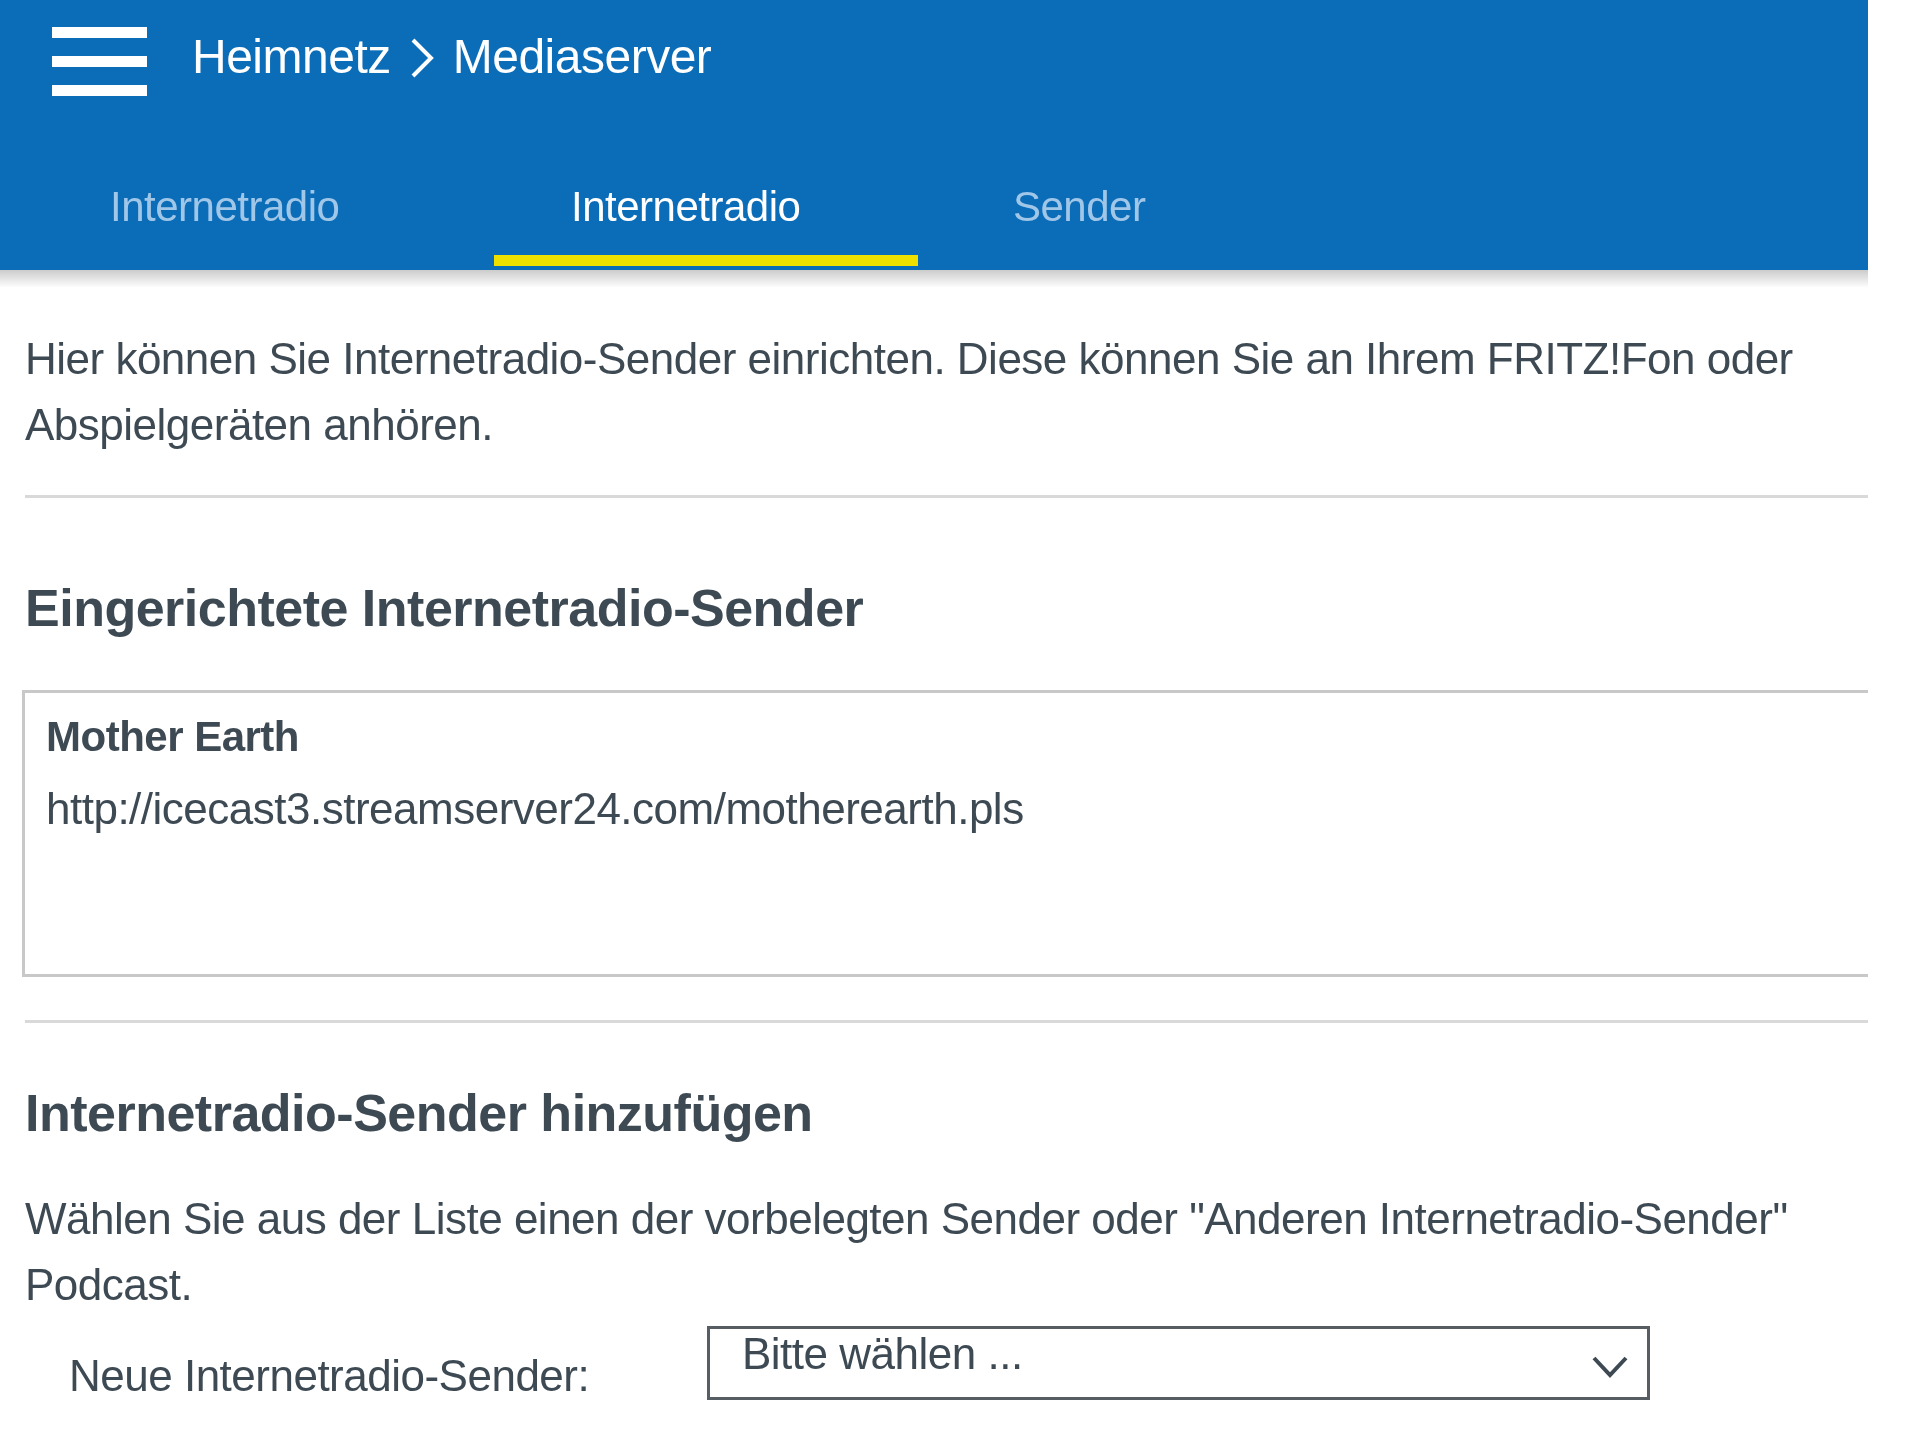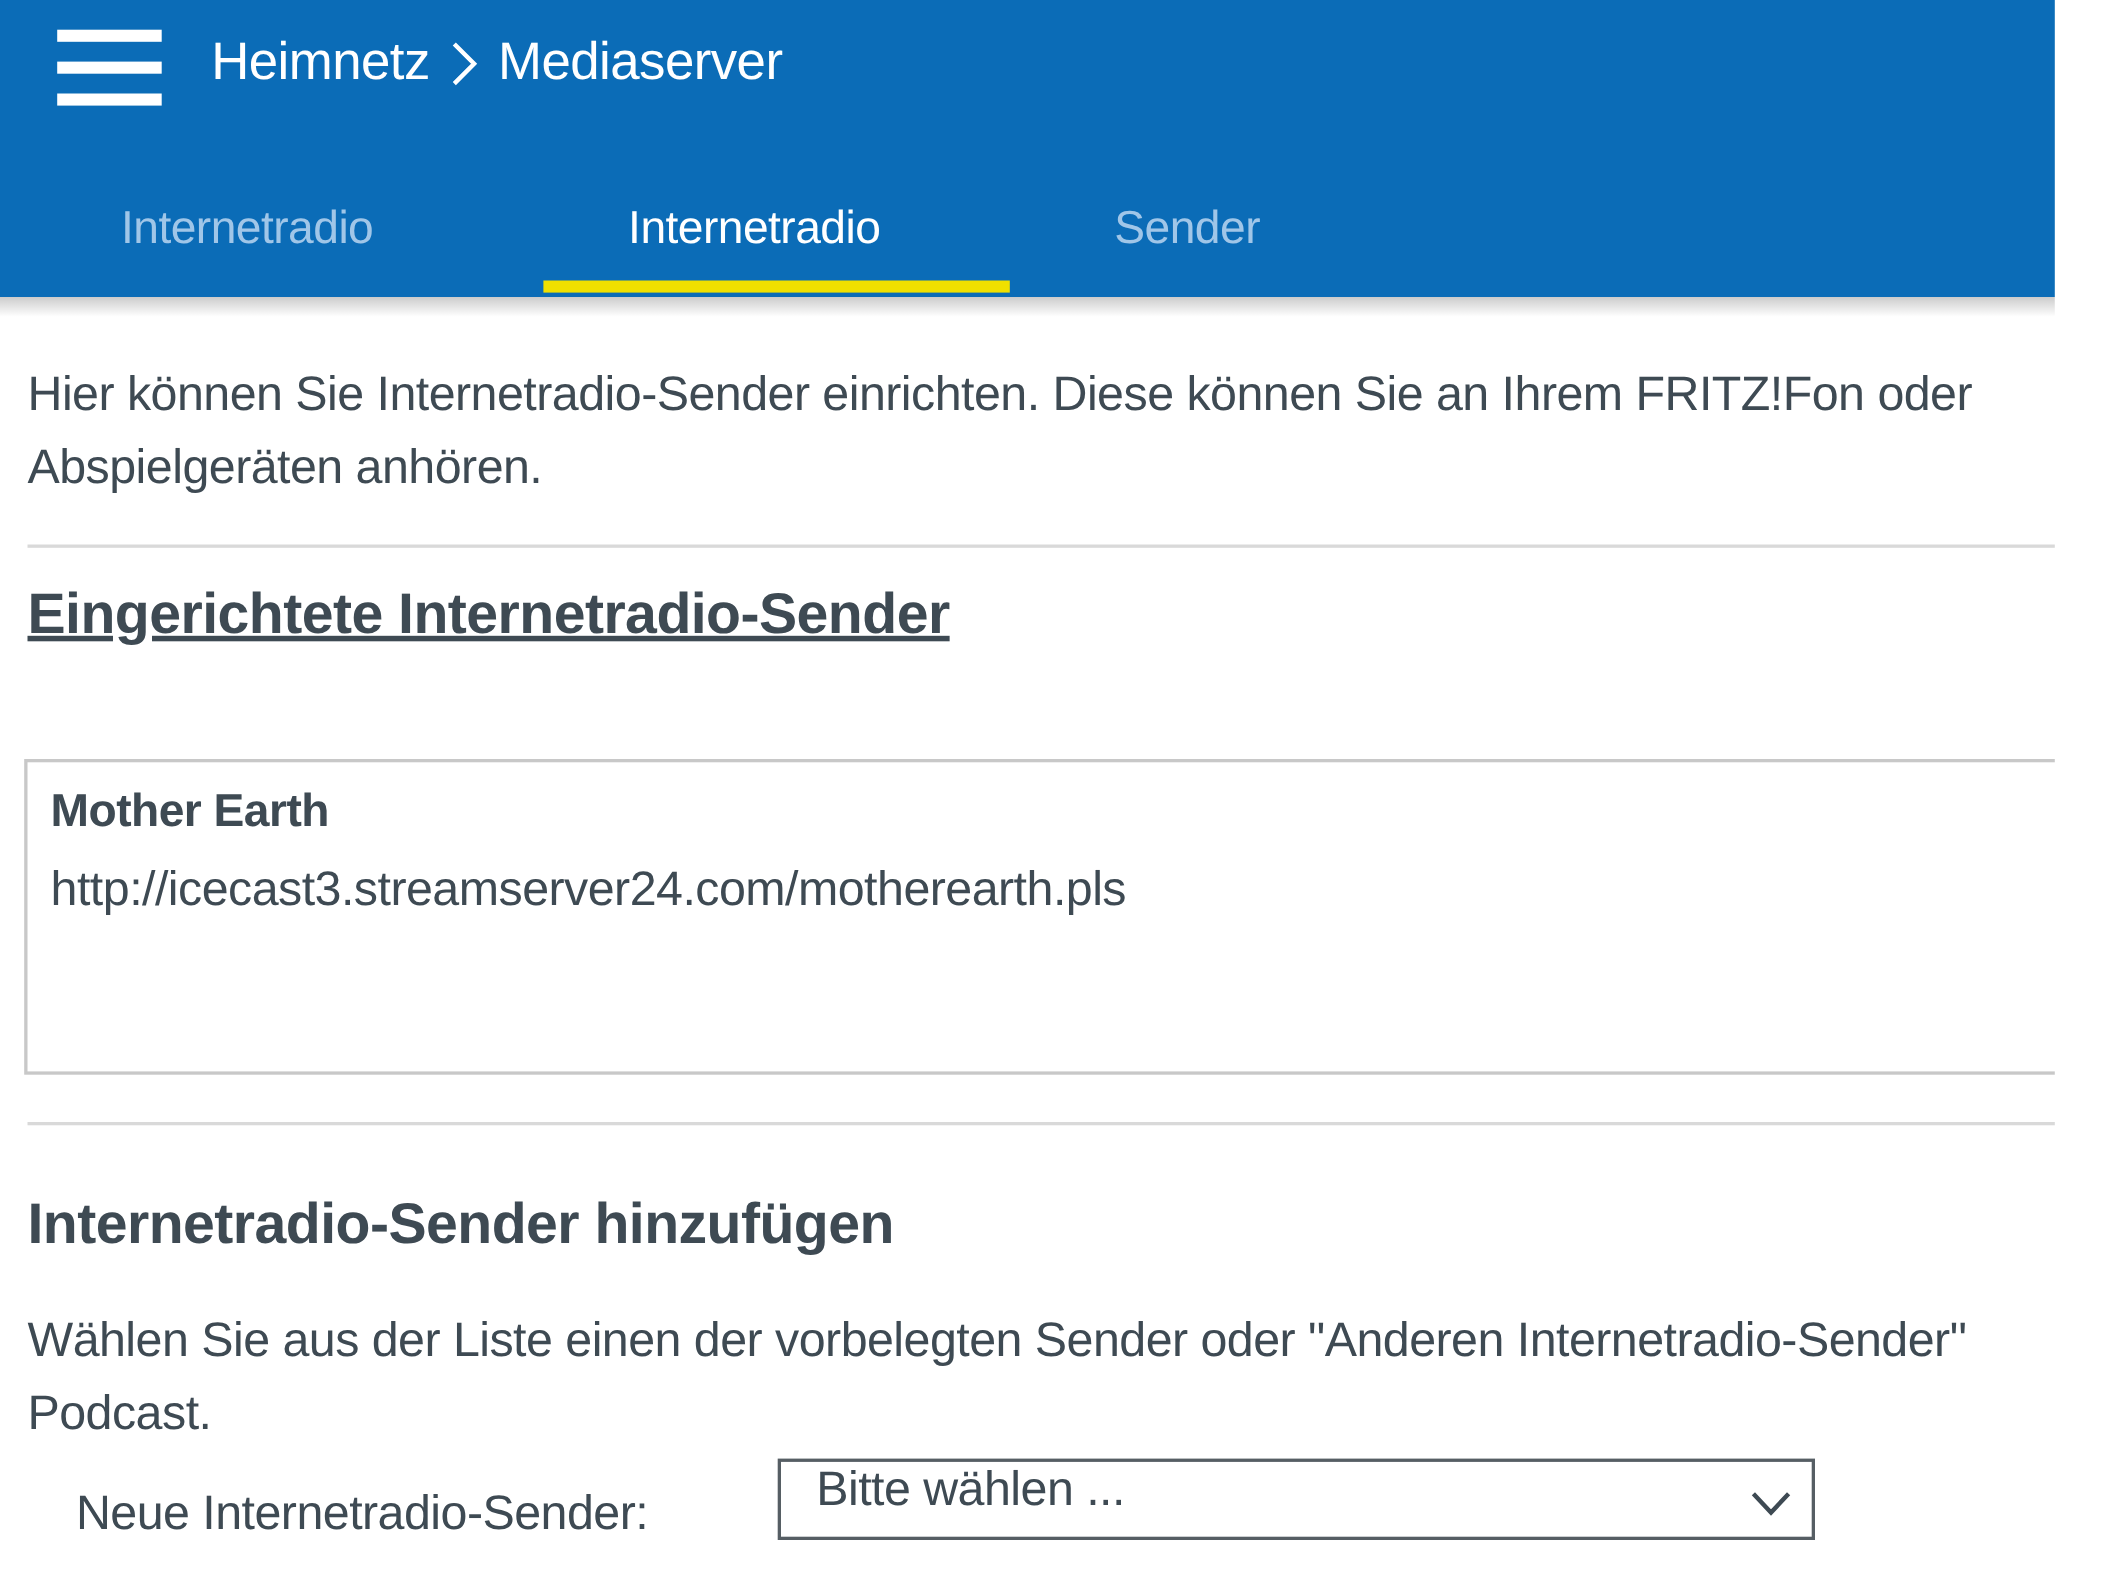--- a/index.html
+++ b/index.html
@@ -41,21 +41,21 @@
 
   
   .body-line{position:absolute;left:25px;font-size:44px;line-height:66px;white-space:nowrap;}
   .intro-line1{top:326px;}
   .intro-line2{top:392px;}
   .divider{position:absolute;left:25px;width:1895px;height:3px;background:var(--divider-gray);}
   .divider-1{top:495px;}
   .divider-2{top:1020px;}
   .section-heading{position:absolute;left:25px;font-size:52px;font-weight:bold;
     letter-spacing:-0.5px;white-space:nowrap;}
-  .heading-1{top:528px;text-decoration:underline;}
+  .heading-1{top:578px;}
   .heading-2{top:1083px;}
 
   
   .station-box{position:absolute;left:22px;top:690px;width:1990px;height:287px;
     border:3px solid var(--box-border);background:#fff;}
   .station-name{position:absolute;left:21px;top:15px;font-size:42px;font-weight:bold;
     line-height:58px;white-space:nowrap;}
   .station-url{position:absolute;left:21px;top:87px;font-size:44px;line-height:58px;white-space:nowrap;}
 
   

